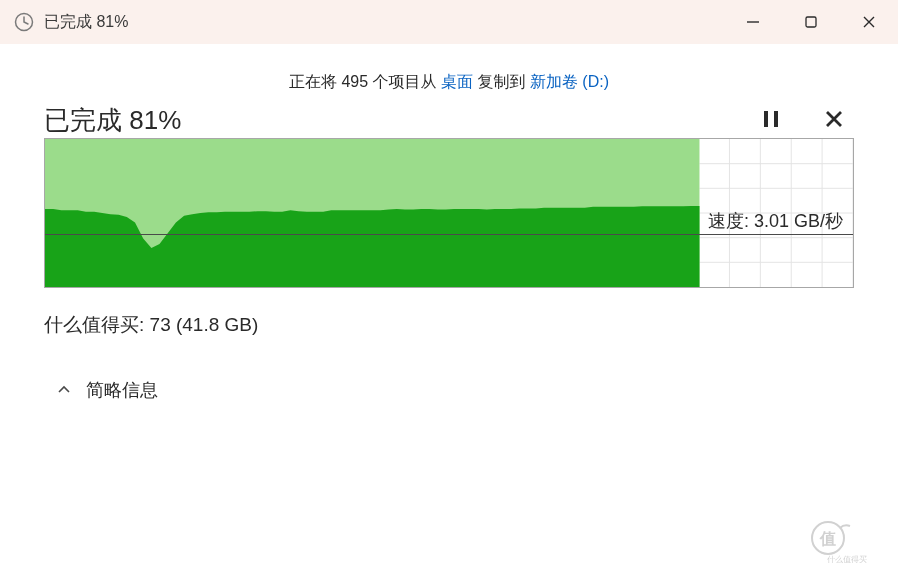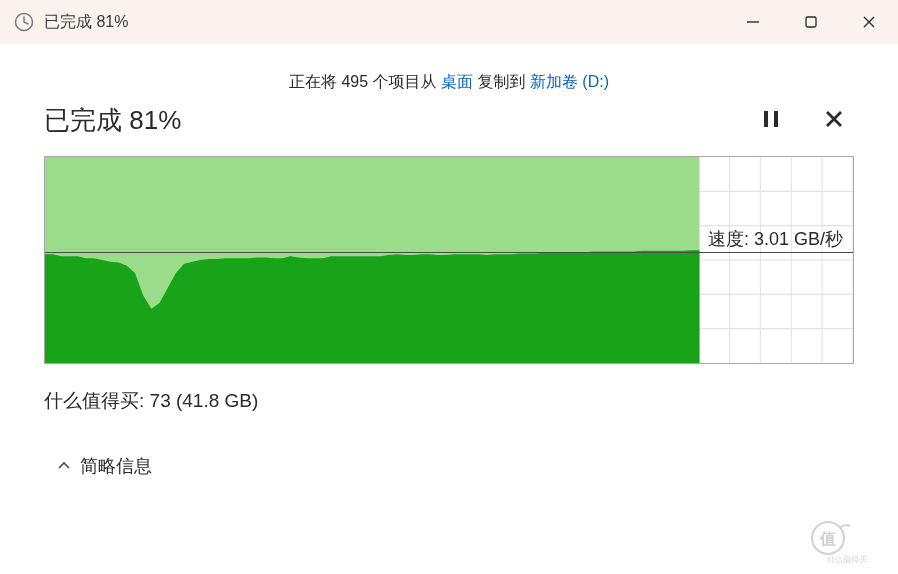--- a/index.html
+++ b/index.html
@@ -60,23 +60,22 @@
       font-size: 26px;
       color: #2a2a2a;
     }
     .prog-actions {
       display: flex;
       gap: 44px;
       padding-right: 10px;
     }
     .prog-actions span { cursor: pointer; }
     .chart-wrap {
-      margin-top: 18px;
       border: 1px solid #a7a7a7;
-      height: 208px;
+      height: 150px;
       position: relative;
       overflow: hidden;
       background: #ffffff;
     }
     .chart-svg {
       position: absolute;
       left: 0; top: 0;
       width: 100%; height: 100%;
     }
     .speed-label {
@@ -98,21 +97,21 @@
     .details {
       margin-top: 22px;
       font-size: 19px;
       color: #2a2a2a;
       line-height: 1.6;
     }
     .expander {
       margin-top: 38px;
       display: flex;
       align-items: center;
-      gap: 8px;
+      gap: 14px;
       font-size: 18px;
       color: #2a2a2a;
       cursor: pointer;
       padding-left: 12px;
     }
     .expander svg { display: block; }
     .watermark {
       position: absolute;
       right: 10px;
       bottom: 10px;

